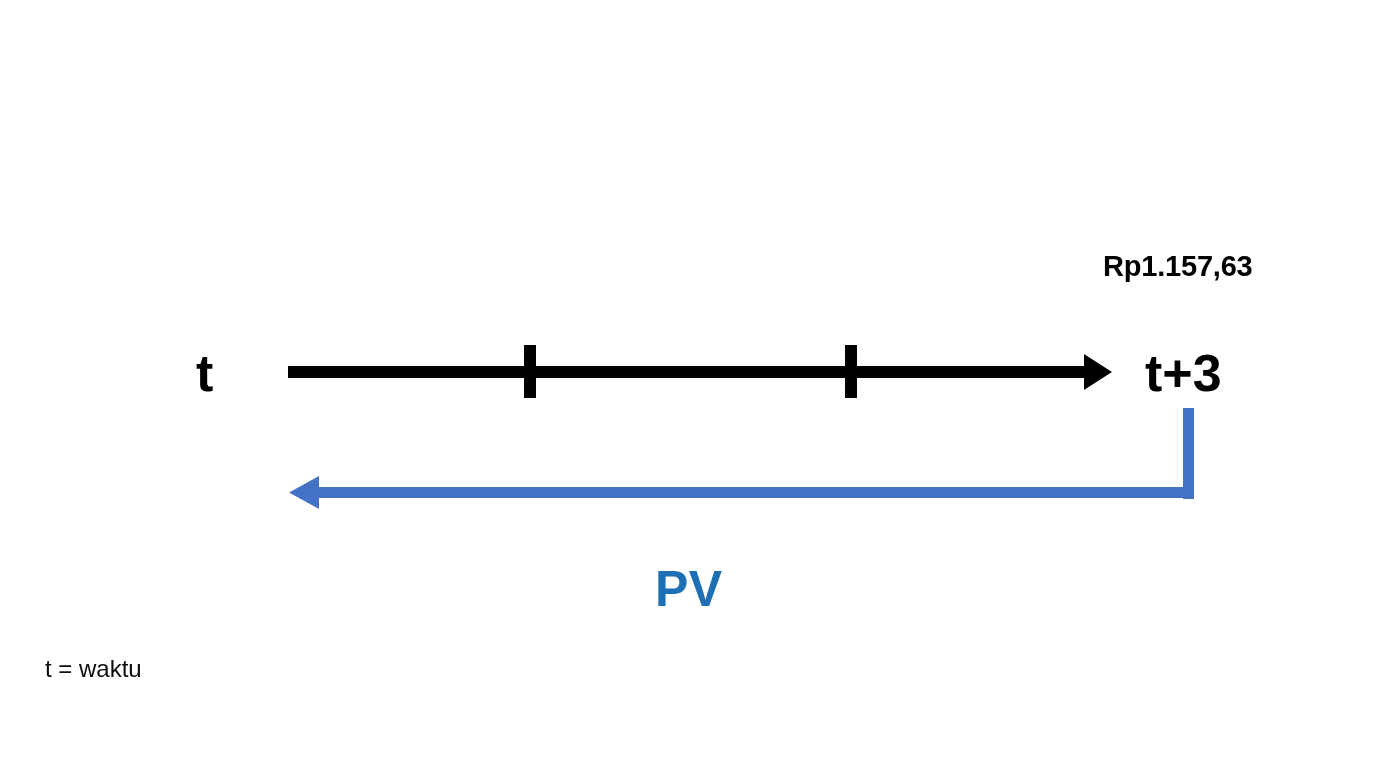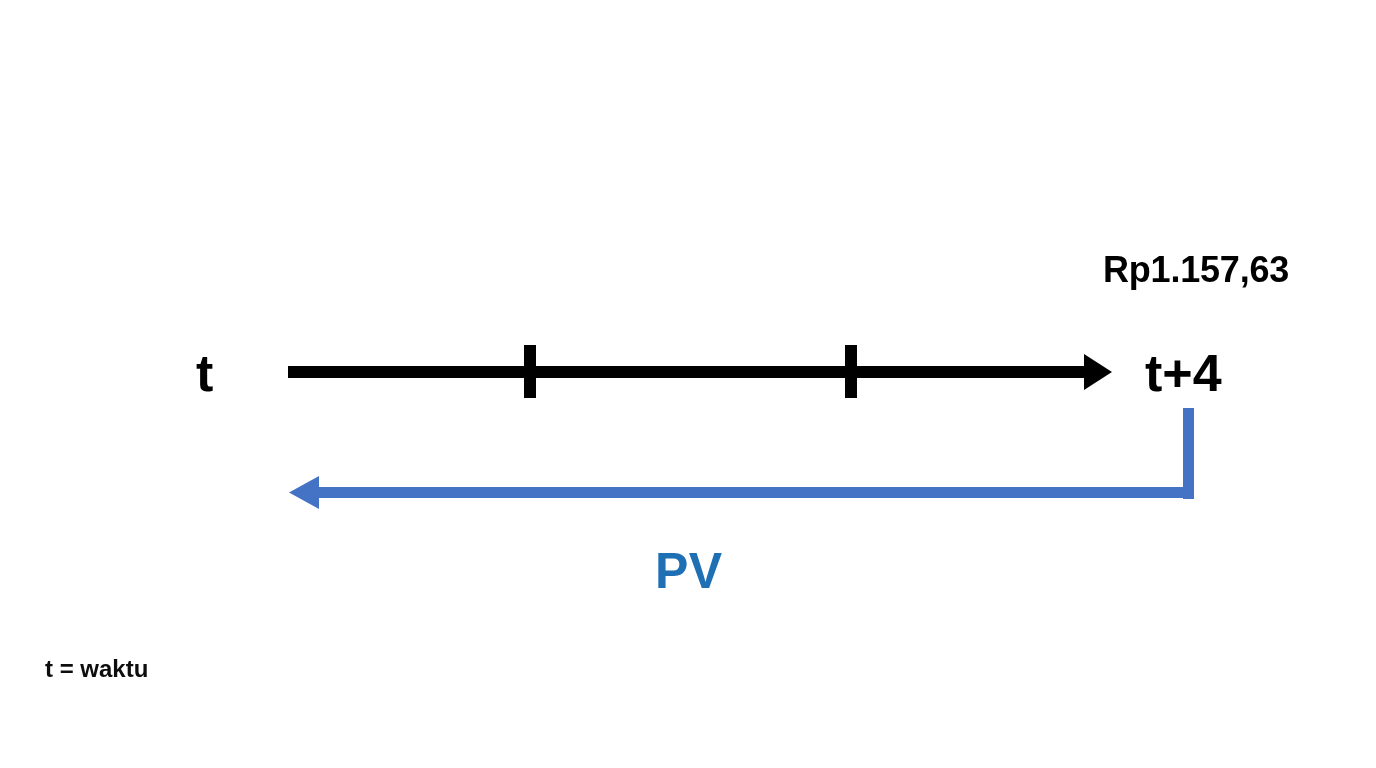--- a/index.html
+++ b/index.html
@@ -50,39 +50,39 @@
   #label-t-plus-3 {
     left: 1145px;
     top: 347px;
     font-size: 52px;
     color: #000000;
   }
 
   #label-fv-amount {
     left: 1103px;
     top: 252px;
-    font-size: 36px;
+    font-size: 29px;
     color: #000000;
     letter-spacing: -0.2px;
   }
 
   #label-pv {
     left: 655px;
-    top: 546px;
+    top: 564px;
     font-size: 50px;
     color: #1F6FB5;
     letter-spacing: 0.5px;
   }
 
   #legend {
     position: absolute;
     left: 45px;
     top: 648px;
     font-family: "Liberation Sans", sans-serif;
-    font-weight: bold;
+    font-weight: normal;
     font-size: 24px;
     line-height: 42px;
     color: #0d0d0d;
   }
   #legend div { white-space: pre; }
 </style>
 </head>
 <body>
 
 <div id="canvas">
@@ -104,21 +104,21 @@
       <rect x="1183" y="408" width="11" height="91" fill="#4472C4"></rect>
 
       <rect x="310" y="487" width="884" height="11" fill="#4472C4"></rect>
 
       <polygon points="289,492.5 319,476 319,509" fill="#4472C4"></polygon>
     </g>
   </svg>
 
   <div class="lbl" id="label-t">t</div>
 
-  <div class="lbl" id="label-t-plus-3">t+4</div>
+  <div class="lbl" id="label-t-plus-3">t+3</div>
 
   <div class="lbl" id="label-fv-amount">Rp1.157,63</div>
 
   <div class="lbl" id="label-pv">PV</div>
 
   <div id="legend">
     <div>t = waktu</div>
   </div>
 
 </div>

